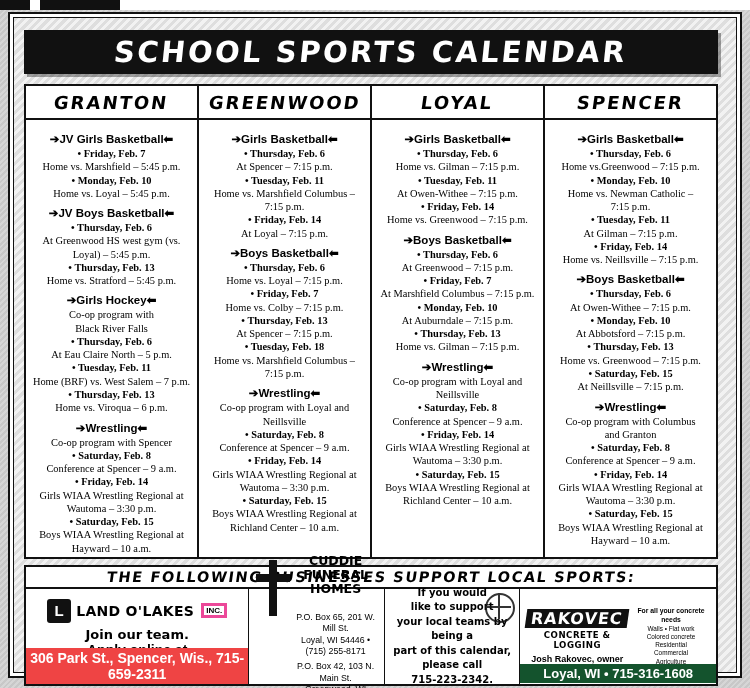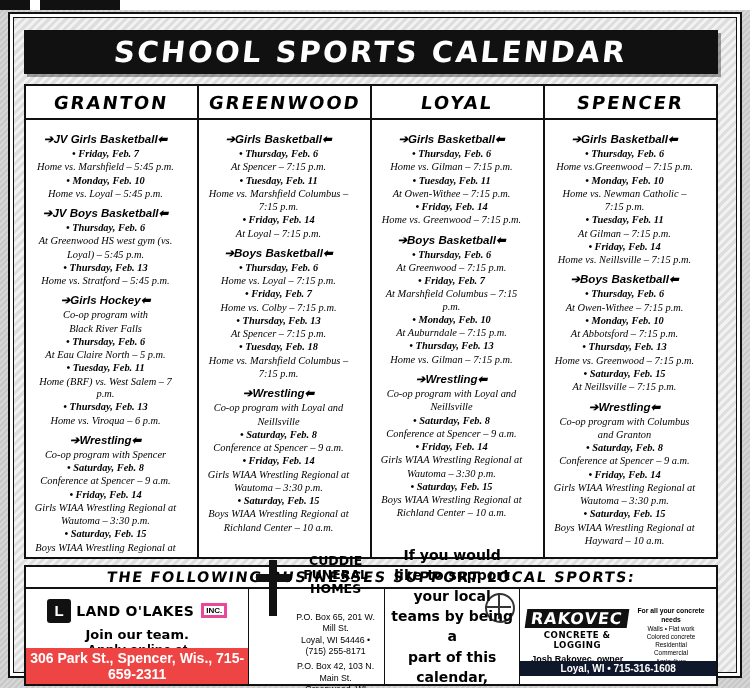--- a/index.html
+++ b/index.html
@@ -70,24 +70,23 @@
     font-family:"DejaVu Sans", sans-serif;
     font-weight:700;font-size:18px;letter-spacing:2px;
     transform:none;
   }
   .head-cell span{transform:skewX(-8deg);display:inline-block;}
   .head-cell:last-child{border-right:none;}
   .body-row{display:flex;flex:1 1 auto;min-height:0;}
   .col{
     flex:1 1 0;
     border-right:2px solid #111;
-    padding:6px 18px 4px 6px;
+    padding:6px 6px 4px 6px;
     box-sizing:border-box;
     overflow:hidden;
-    font-style:italic;
   }
   .col:last-child{border-right:none;}
   .sport{
     text-align:center;
     font-family:"Liberation Sans", sans-serif;
     font-weight:700;
     font-size:11.5px;
     margin:6px 0 2px 0;
     white-space:nowrap;
   }
@@ -139,36 +138,36 @@
   }
   
   .cud-wrap{display:flex;align-items:flex-start;gap:4px;width:100%;padding:0 4px;box-sizing:border-box;}
   .cross{width:34px;height:56px;position:relative;flex:none;margin-top:6px;}
   .cross i{position:absolute;background:#111;}
   .cross .v{left:13px;top:0;width:8px;height:56px;}
   .cross .h{left:0;top:14px;width:34px;height:8px;}
   .cud-txt{flex:1 1 auto;text-align:center;}
   .cud-name{font-family:"DejaVu Sans", sans-serif;font-weight:700;font-size:12.5px;line-height:1.1;}
   
-  .support{font-family:"DejaVu Sans", sans-serif;font-weight:700;font-size:14px;line-height:1.45;}
+  .support{font-family:"DejaVu Sans", sans-serif;font-weight:700;font-size:10px;line-height:1.45;}
   
   .rak{display:flex;align-items:center;width:100%;padding:0 3px;box-sizing:border-box;gap:4px;}
   .rak-left{flex:1 1 auto;text-align:center;}
   .rak-name{
     font-family:"DejaVu Sans", sans-serif;font-weight:700;font-size:16px;
     background:#111;color:#fff;display:inline-block;padding:0 5px;letter-spacing:1px;
     transform:skewX(-8deg);
   }
   .rak-sub{font-family:"DejaVu Sans", sans-serif;font-weight:700;font-size:8.6px;letter-spacing:.5px;margin-top:2px;}
   .rak-owner{font-family:Liberation Sans, sans-serif;font-weight:700;font-size:9px;margin-top:4px;}
   .rak-right{width:78px;flex:none;text-align:left;font-size:6.4px;line-height:1.3;}
   .rak-right b{font-size:6.8px;display:block;text-align:center;}
   .rak-bar{
-    position:absolute;left:0;right:0;bottom:8px;background:#0f172a;color:#fff;
-    font-size:10px;font-weight:700;padding:2px 0;text-align:center;
+    position:absolute;left:0;right:0;bottom:1px;background:#14532d;color:#fff;
+    font-size:13px;font-weight:700;padding:2px 0;text-align:center;
   }
   .bball{
     position:absolute;right:4px;top:4px;width:26px;height:26px;border-radius:50%;
     border:2px solid #111;opacity:.85;
   }
   .bball:before{content:"";position:absolute;left:11px;top:-2px;width:2px;height:26px;background:#111;}
   .bball:after{content:"";position:absolute;left:-2px;top:11px;width:26px;height:2px;background:#111;}
 </style>
 </head>
 <body>

